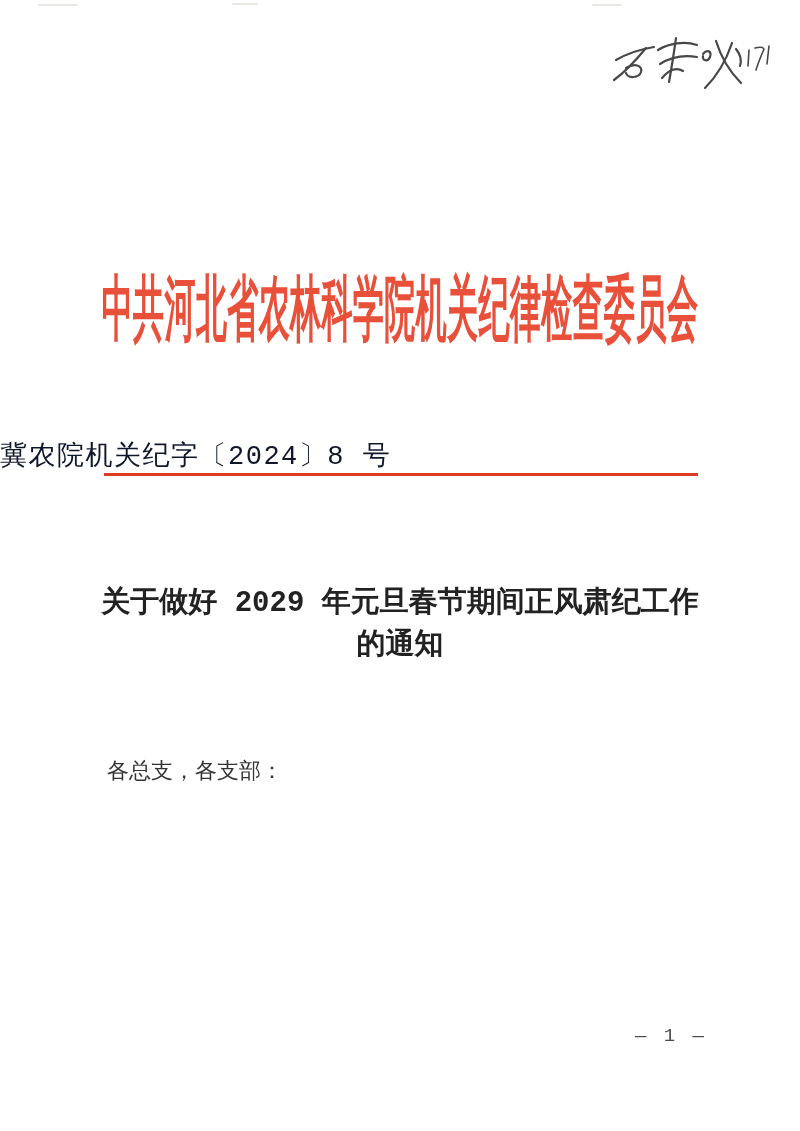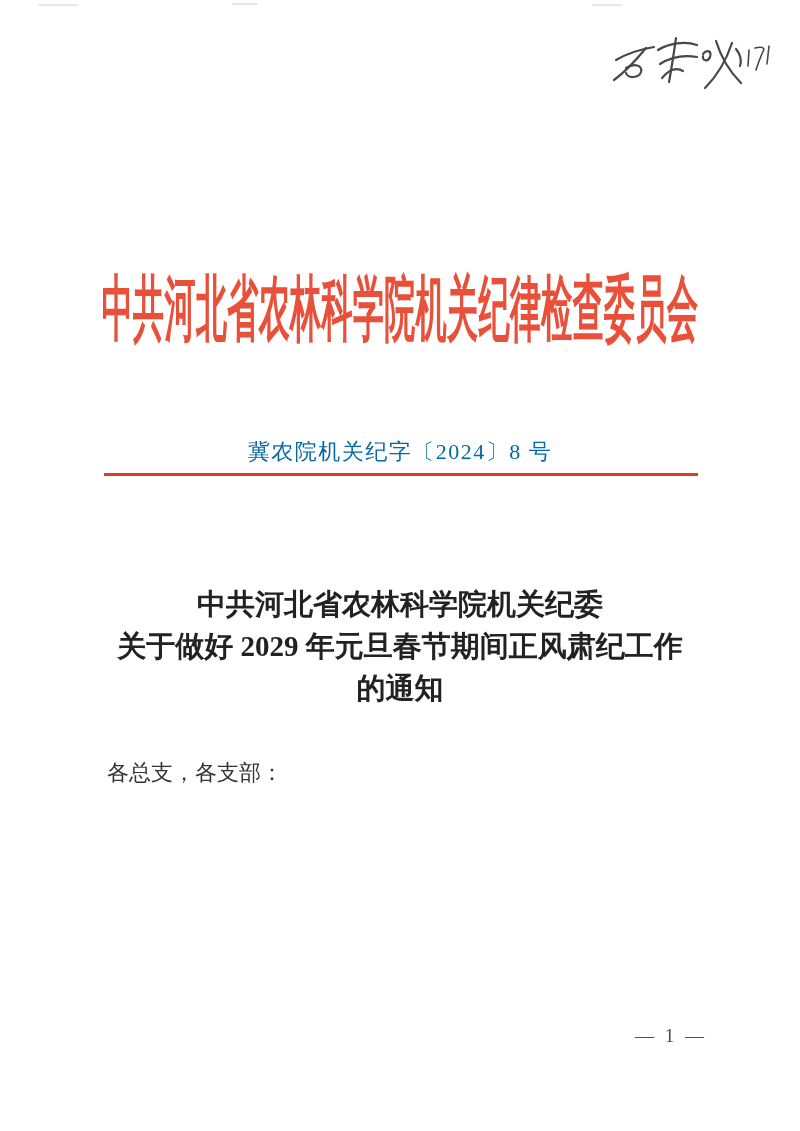--- a/index.html
+++ b/index.html
@@ -5,21 +5,21 @@
   html, body {
     margin: 0;
     padding: 0;
     background: #ffffff;
   }
   .page {
     position: relative;
     width: 800px;
     height: 1091px;
     background: #ffffff;
-    font-family: Liberation Serif, serif;
+    font-family: Liberation Mono, monospace;
     overflow: hidden;
   }
 
   
   .speck {
     position: absolute;
     background: #e9e7e4;
     height: 2px;
     border-radius: 1px;
   }
@@ -65,24 +65,23 @@
     transform: scaleY(2.3);
     transform-origin: center;
   }
 
   
   .doc-number {
     position: absolute;
     top: 437px;
     left: 0;
     width: 100%;
-    text-align: center;
-    font-size: 22px;
+    font-size: 27px;
     letter-spacing: 1.5px;
-    color: #0369a1;
+    color: #0f172a;
   }
 
   
   .red-rule {
     position: absolute;
     top: 473px;
     left: 104px;
     width: 594px;
     height: 3px;
     background: #de3d25;
@@ -166,21 +165,20 @@
 
   <div class="org-title">
     <span class="stretch">中共河北省农林科学院机关纪律检查委员会</span>
   </div>
 
   <div class="doc-number">冀农院机关纪字〔2024〕8 号</div>
 
   <div class="red-rule"></div>
 
   <div class="notice-title">
-    <div>中共河北省农林科学院机关纪委</div>
     <div>关于做好 2029 年元旦春节期间正风肃纪工作</div>
     <div>的通知</div>
   </div>
 
   <div class="body-text">
     <p class="salutation">各总支，各支部：</p>
   </div>
 
   <div class="page-number">— 1 —</div>
 

